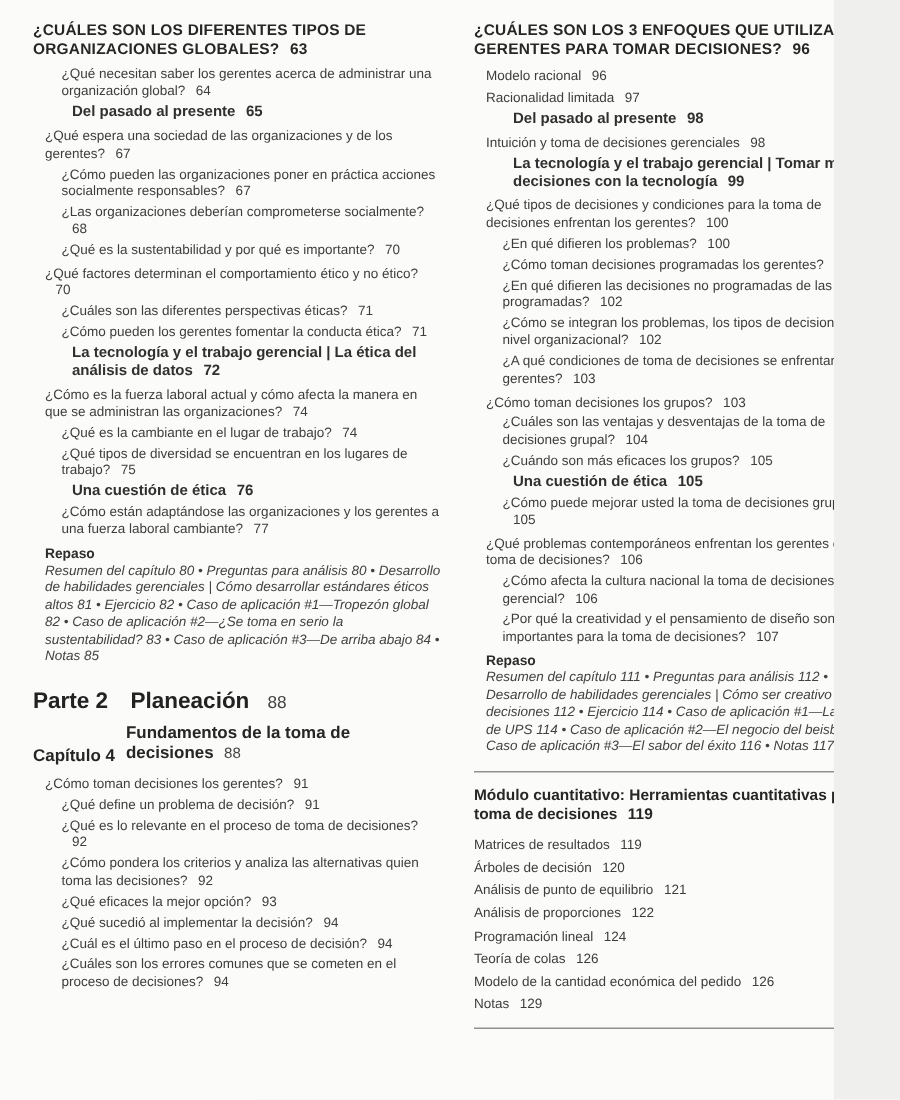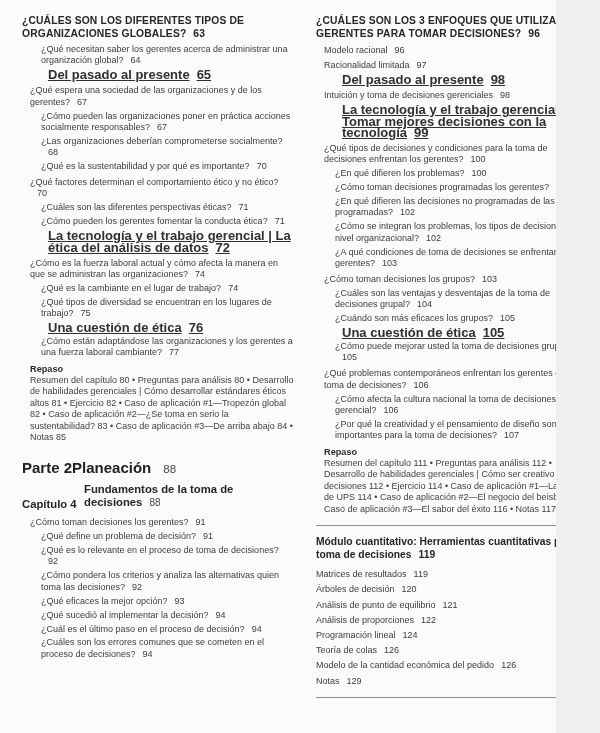--- a/index.html
+++ b/index.html
@@ -5,27 +5,27 @@
   html,body{margin:0;padding:0;}
   body{width:600px;height:733px;background:#efefed;font-family:"Liberation Sans",sans-serif;}
   .page{position:relative;width:556px;height:733px;background:#fbfbf9;overflow:hidden;color:#3d3d3d;}
   .cols{display:flex;padding:12px 10px 0 22px;gap:22px;}
   .col{flex:0 0 272px;width:272px;}
   .col.right{flex:0 0 274px;width:274px;}
 
   .h-sec{font-size:10.3px;line-height:13px;font-weight:bold;color:#262626;letter-spacing:.15px;margin:2px 0 4px 0;}
   .q0{font-size:9px;line-height:11.4px;margin:4.5px 0 2.5px 8px;}
   .q1{font-size:9px;line-height:11.4px;margin:0 0 2.5px 19px;}
-  .feat{font-size:13px;line-height:11.4px;font-weight:bold;color:#303030;margin:1px 0 2.5px 26px;text-decoration:underline;}
+  .feat{font-size:10px;line-height:11.4px;font-weight:bold;color:#303030;margin:1px 0 2.5px 26px;}
   .pg{margin-left:7px;white-space:nowrap;}
   .rev-label{font-size:9.2px;font-weight:bold;color:#2c2c2c;margin:5px 0 1px 8px;}
-  .rev-text{font-size:9px;line-height:11.5px;margin:0 0 0 8px;color:#424242;}
+  .rev-text{font-size:9px;line-height:11.5px;margin:0 0 0 8px;color:#424242;font-style:italic;}
 
   .part{margin:15px 0 7px 0;font-size:15px;font-weight:bold;color:#222;}
-  .part .num{}
+  .part .num{margin-right:15px;}
   .part .pg{font-size:11.5px;font-weight:normal;color:#444;margin-left:12px;}
 
   .chapter{display:flex;margin:2px 0 6px 0;font-size:11.3px;font-weight:bold;color:#262626;line-height:13.5px;}
   .chapter .num{flex:0 0 62px;margin-top:15px;}
   .chapter .title{flex:1;}
   .chapter .pg{font-weight:normal;font-size:10px;color:#444;}
 
   .divider{border:0;border-top:1px solid #8f8f8f;margin:10px 0 9px 0;height:0;}
   .mod-head{font-size:10.3px;line-height:13px;font-weight:bold;color:#262626;margin:0 0 7px 0;}
   .mod-item{font-size:9px;line-height:12.2px;margin:0 0 3px 0;}

